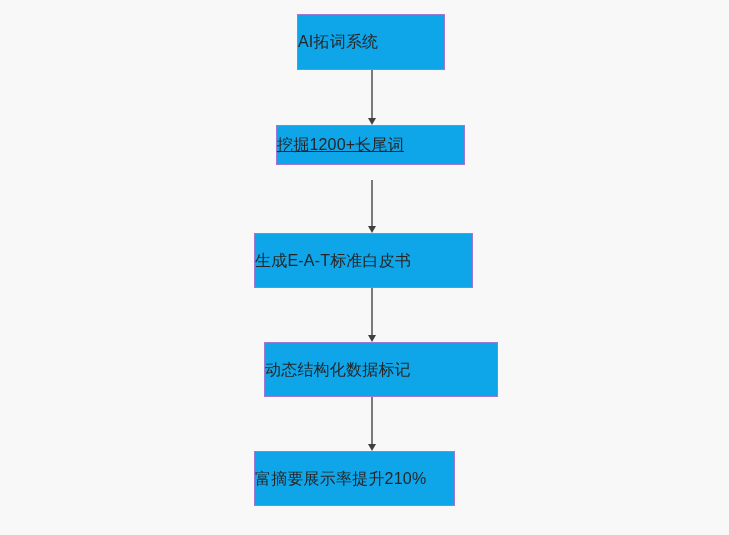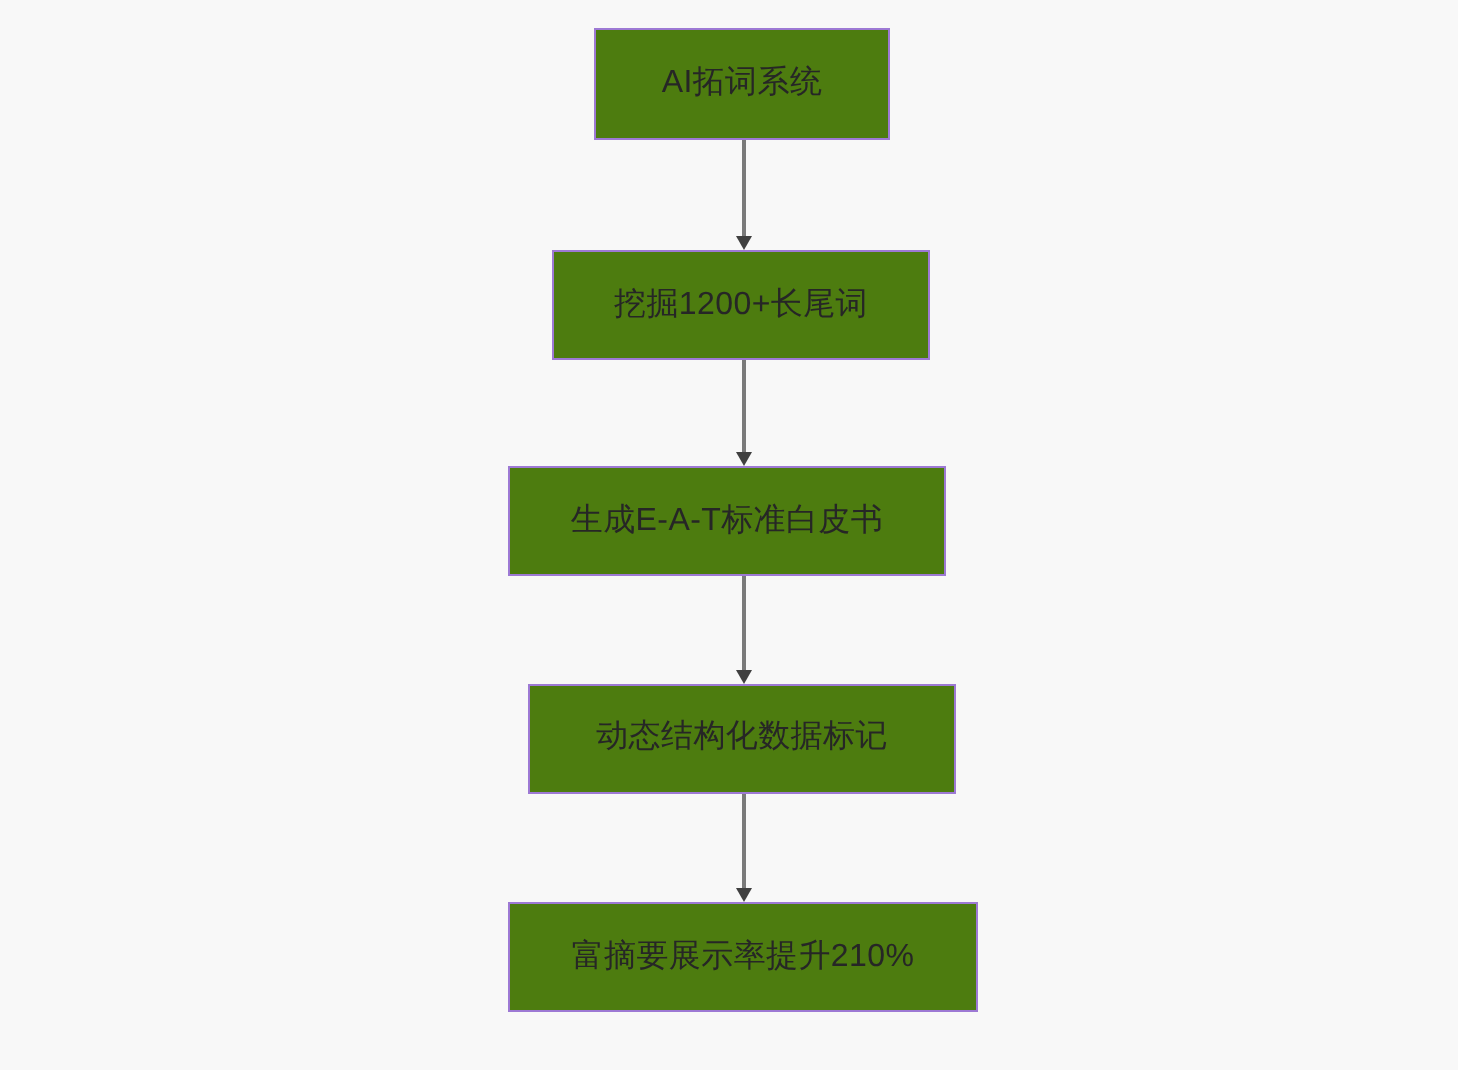--- a/index.html
+++ b/index.html
@@ -14,43 +14,42 @@
     overflow: hidden;
   }
   #flowchart {
     position: relative;
     width: 729px;
     height: 535px;
   }
   .node {
     position: absolute;
     box-sizing: border-box;
-    background: #4d7c0f;
+    background: #0ea5e9;
     border: 1.5px solid #9d79d4;
     border-radius: 0;
     display: flex;
     align-items: center;
-    justify-content: center;
     color: #262626;
     font-size: 16px;
     line-height: 1.2;
     letter-spacing: 0.2px;
     white-space: nowrap;
     -webkit-font-smoothing: antialiased;
   }
   .node-label {
     display: block;
   }
 
   
   .n1 { left: 297px; top: 14px;  width: 148px; height: 56px; }
-  .n2 { left: 276px; top: 125px; width: 189px; height: 55px; }
+  .n2 { left: 276px; top: 125px; width: 189px; height: 40px; text-decoration: underline; }
   .n3 { left: 254px; top: 233px; width: 219px; height: 55px; }
-  .n4 { left: 264px; top: 342px; width: 214px; height: 55px; font-family: Liberation Mono, monospace; }
-  .n5 { left: 254px; top: 451px; width: 235px; height: 55px; }
+  .n4 { left: 264px; top: 342px; width: 234px; height: 55px; }
+  .n5 { left: 254px; top: 451px; width: 201px; height: 55px; }
 
   
   .edge {
     position: absolute;
     left: 367.5px;
     width: 8px;
     pointer-events: none;
   }
   .edge .shaft {
     position: absolute;

